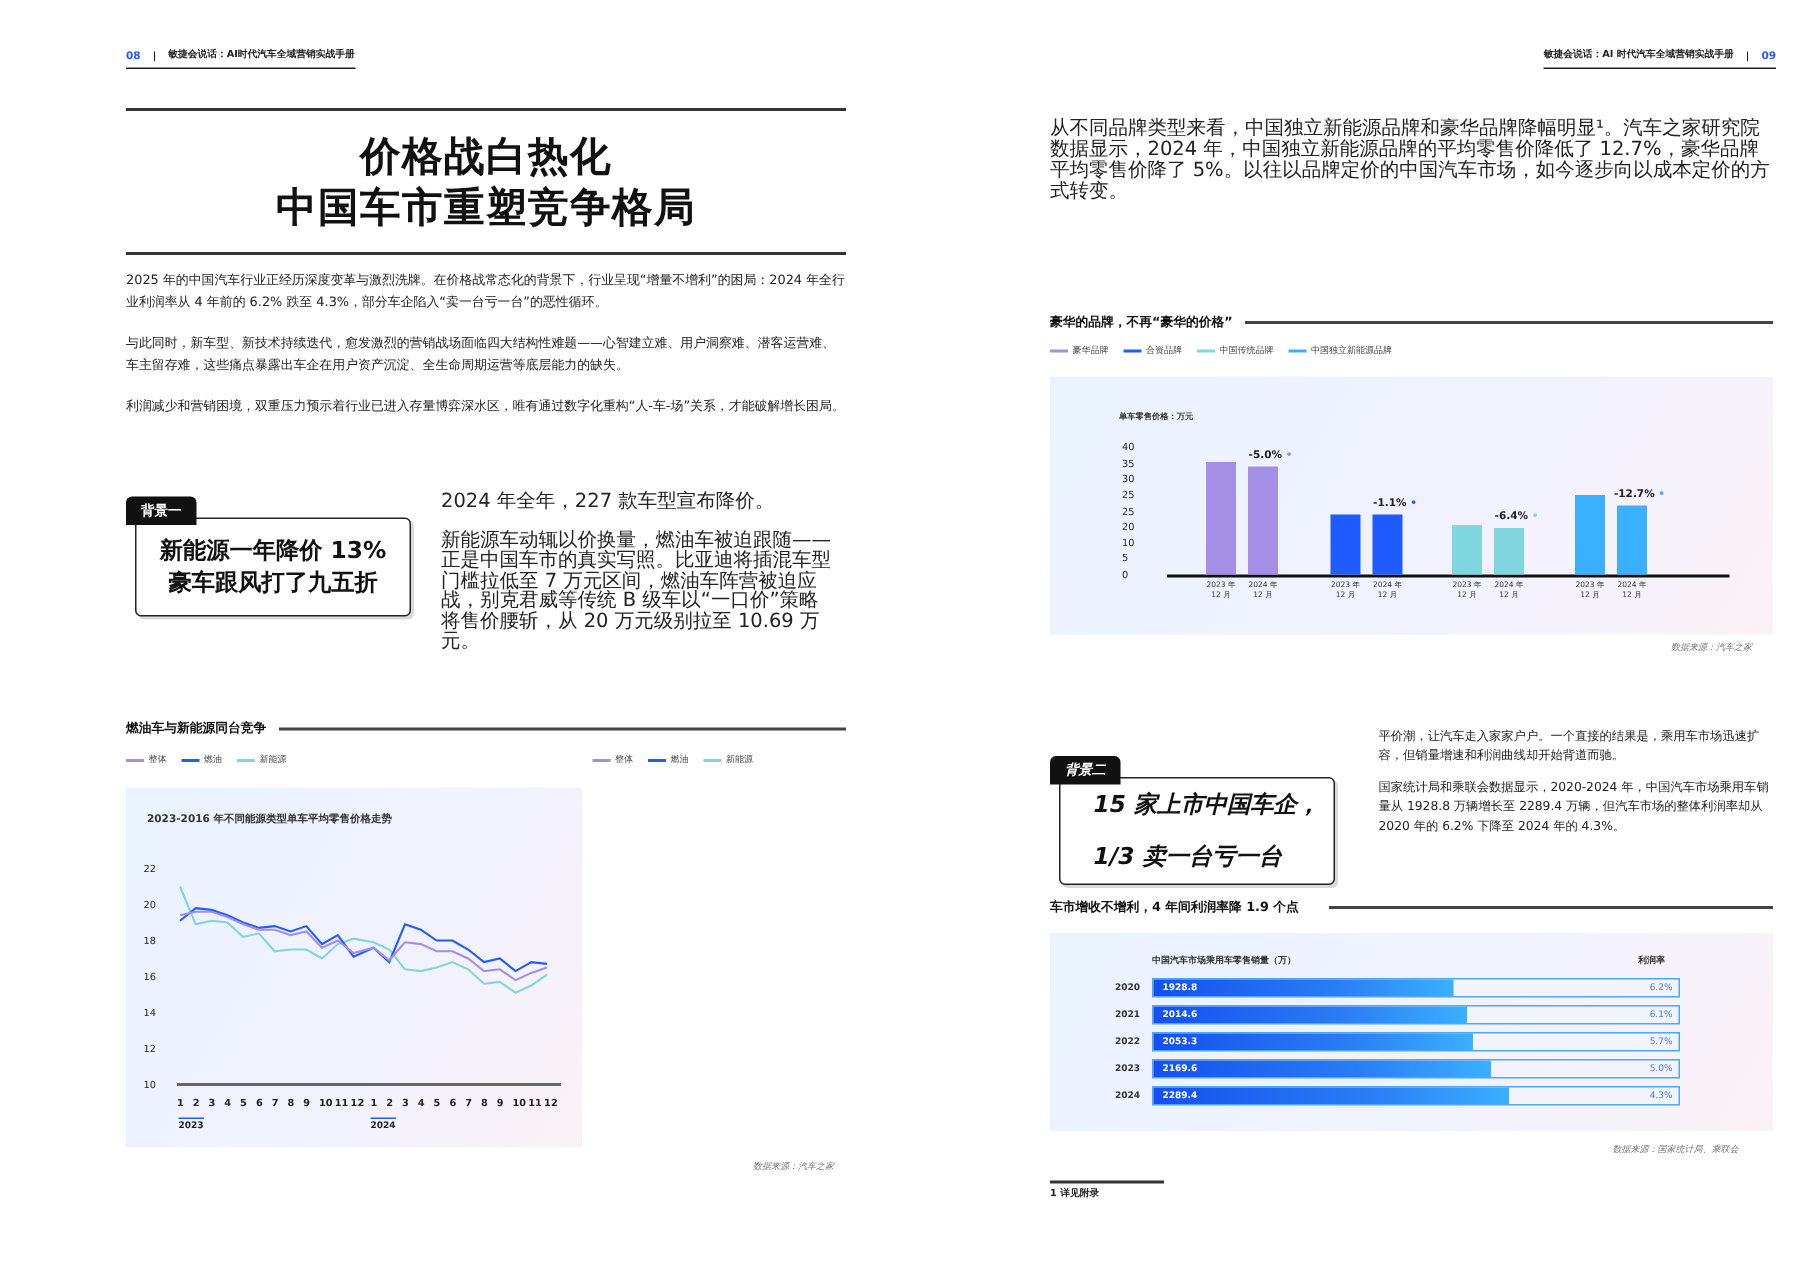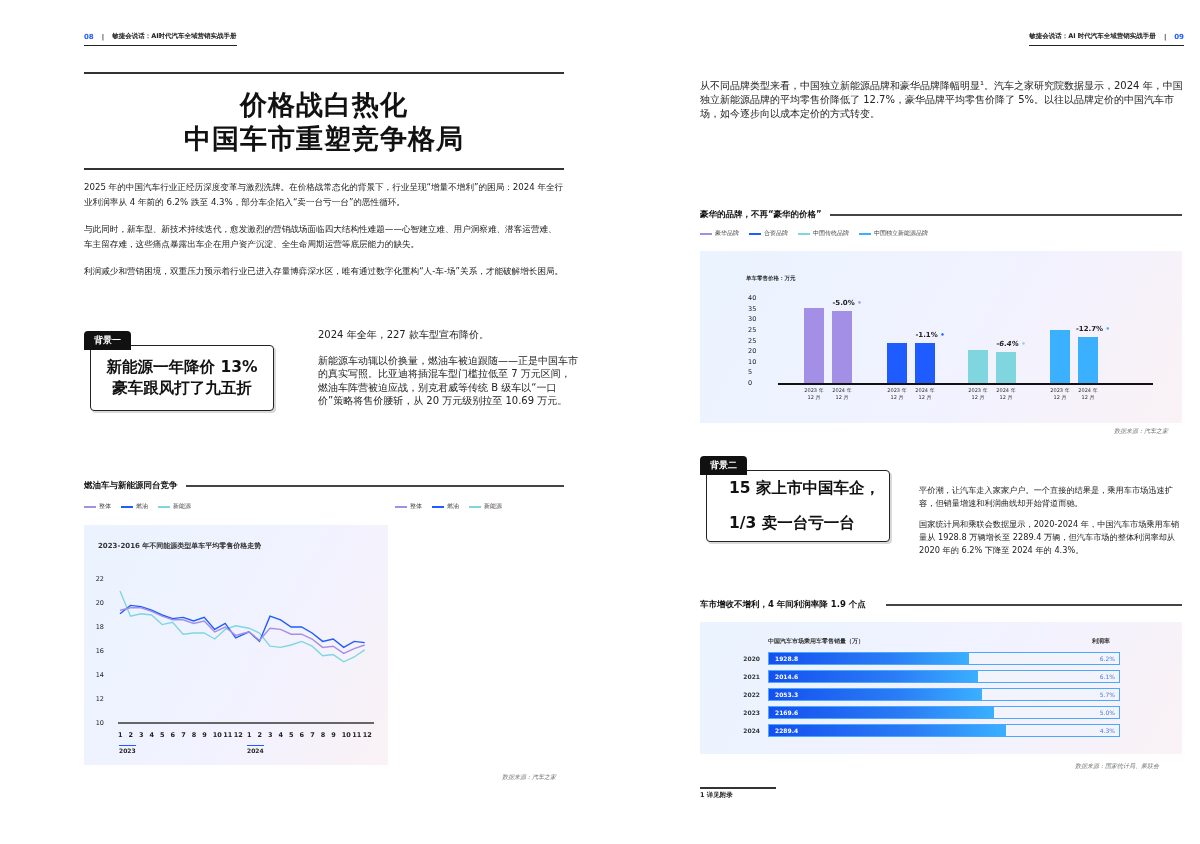--- a/index.html
+++ b/index.html
@@ -73,21 +73,21 @@
   </div>
 
   <div class="callout-wrap" style="left:52px; top:331px; width:200px; height:82px;">
     <div class="callout-tag">背景一</div>
     <div class="callout-box" style="width:184px; height:66px;">
       <div class="callout-line">新能源一年降价 13%</div>
       <div class="callout-line">豪车跟风打了九五折</div>
     </div>
   </div>
 
-  <div class="body-text" style="position:absolute; left:286px; top:328px; width:262px; font-size:10px; line-height:13.5px;">
+  <div class="body-text" style="position:absolute; left:262px; top:328px; width:262px; font-size:13px; line-height:13.5px;">
     <p class="para">2024 年全年，227 款车型宣布降价。</p>
     <p class="para">新能源车动辄以价换量，燃油车被迫跟随——正是中国车市的真实写照。比亚迪将插混车型门槛拉低至 7 万元区间，燃油车阵营被迫应战，别克君威等传统 B 级车以“一口价”策略将售价腰斩，从 20 万元级别拉至 10.69 万元。</p>
   </div>
 
   <div class="section-title" style="left:52px; top:480px; width:480px;">
     <span>燃油车与新能源同台竞争</span>
     <span class="rule"></span>
   </div>
 
   <div class="legend" style="left:52px; top:502px;">
@@ -169,21 +169,21 @@
 </div>
 
 <div class="page page-right">
 
   <div class="running-head" style="right:48px;">
     <span>敏捷会说话：AI 时代汽车全域营销实战手册</span>
     <span class="sep">|</span>
     <span class="page-num">09</span>
   </div>
 
-  <div class="body-text" style="position:absolute; left:68px; top:79px; width:484px; font-size:10px; line-height:14px;">
+  <div class="body-text" style="position:absolute; left:68px; top:79px; width:484px; font-size:13px; line-height:14px;">
     <p class="para">从不同品牌类型来看，中国独立新能源品牌和豪华品牌降幅明显¹。汽车之家研究院数据显示，2024 年，中国独立新能源品牌的平均零售价降低了 12.7%，豪华品牌平均零售价降了 5%。以往以品牌定价的中国汽车市场，如今逐步向以成本定价的方式转变。</p>
   </div>
 
   <div class="section-title" style="left:68px; top:209px; width:482px;">
     <span>豪华的品牌，不再“豪华的价格”</span>
     <span class="rule"></span>
   </div>
 
   <div class="legend" style="left:68px; top:229px;">
     <span class="legend-item">
@@ -232,33 +232,33 @@
         <div class="bar" style="left: 215px; top: 92.01px; width: 20px; height: 39.99px; background: rgb(30, 92, 255);"></div>
         <div class="small-cat" style="white-space: pre; left: 210px; top: 136px;">2024 年
 12 月</div>
         <div class="bar-label" style="left: 205px; top: 80.01px;"><span>-1.1%</span><span style="color: rgb(30, 92, 255);"> •</span></div>
         <div class="bar" style="left: 268px; top: 99.105px; width: 20px; height: 32.895px; background: rgb(127, 214, 223);"></div>
         <div class="small-cat" style="white-space: pre; left: 263px; top: 136px;">2023 年
 12 月</div>
         <div class="bar" style="left: 296px; top: 101.255px; width: 20px; height: 30.745px; background: rgb(127, 214, 223);"></div>
         <div class="small-cat" style="white-space: pre; left: 291px; top: 136px;">2024 年
 12 月</div>
-        <div class="bar-label" style="left: 286px; top: 89.255px; font-style: italic;"><span>-6.4%</span><span style="color: rgb(127, 214, 223);"> •</span></div>
+        <div class="bar-label" style="left: 286px; top: 89.255px;"><span>-6.4%</span><span style="color: rgb(127, 214, 223);"> •</span></div>
         <div class="bar" style="left: 350px; top: 79.325px; width: 20px; height: 52.675px; background: rgb(58, 176, 255);"></div>
         <div class="small-cat" style="white-space: pre; left: 345px; top: 136px;">2023 年
 12 月</div>
         <div class="bar" style="left: 378px; top: 85.99px; width: 20px; height: 46.01px; background: rgb(58, 176, 255);"></div>
         <div class="small-cat" style="white-space: pre; left: 373px; top: 136px;">2024 年
 12 月</div>
         <div class="bar-label" style="left: 368px; top: 73.99px;"><span>-12.7%</span><span style="color: rgb(58, 176, 255);"> •</span></div>
       </div>
   </div>
   <div class="source" style="left:482px; top:427px;">数据来源：汽车之家</div>
 
-  <div class="callout-wrap" style="left:68px; top:456px; width:200px; height:92px;">
+  <div class="callout-wrap" style="left:68px; top:504px; width:200px; height:92px;font-style:italic;">
     <div class="callout-tag">背景二</div>
     <div class="callout-box" style="width:184px; height:72px; align-items:flex-start; padding-left:22px;gap:14px;">
       <div class="callout-line">15 家上市中国车企，</div>
       <div class="callout-line">1/3 卖一台亏一台</div>
     </div>
   </div>
 
   <div class="body-text" style="position:absolute; left:287px; top:484px; width:262px; font-size:8.2px; line-height:13px;">
     <p class="para" style="margin-bottom:8px;">平价潮，让汽车走入家家户户。一个直接的结果是，乘用车市场迅速扩容，但销量增速和利润曲线却开始背道而驰。</p>
     <p class="para">国家统计局和乘联会数据显示，2020-2024 年，中国汽车市场乘用车销量从 1928.8 万辆增长至 2289.4 万辆，但汽车市场的整体利润率却从 2020 年的 6.2% 下降至 2024 年的 4.3%。</p>

